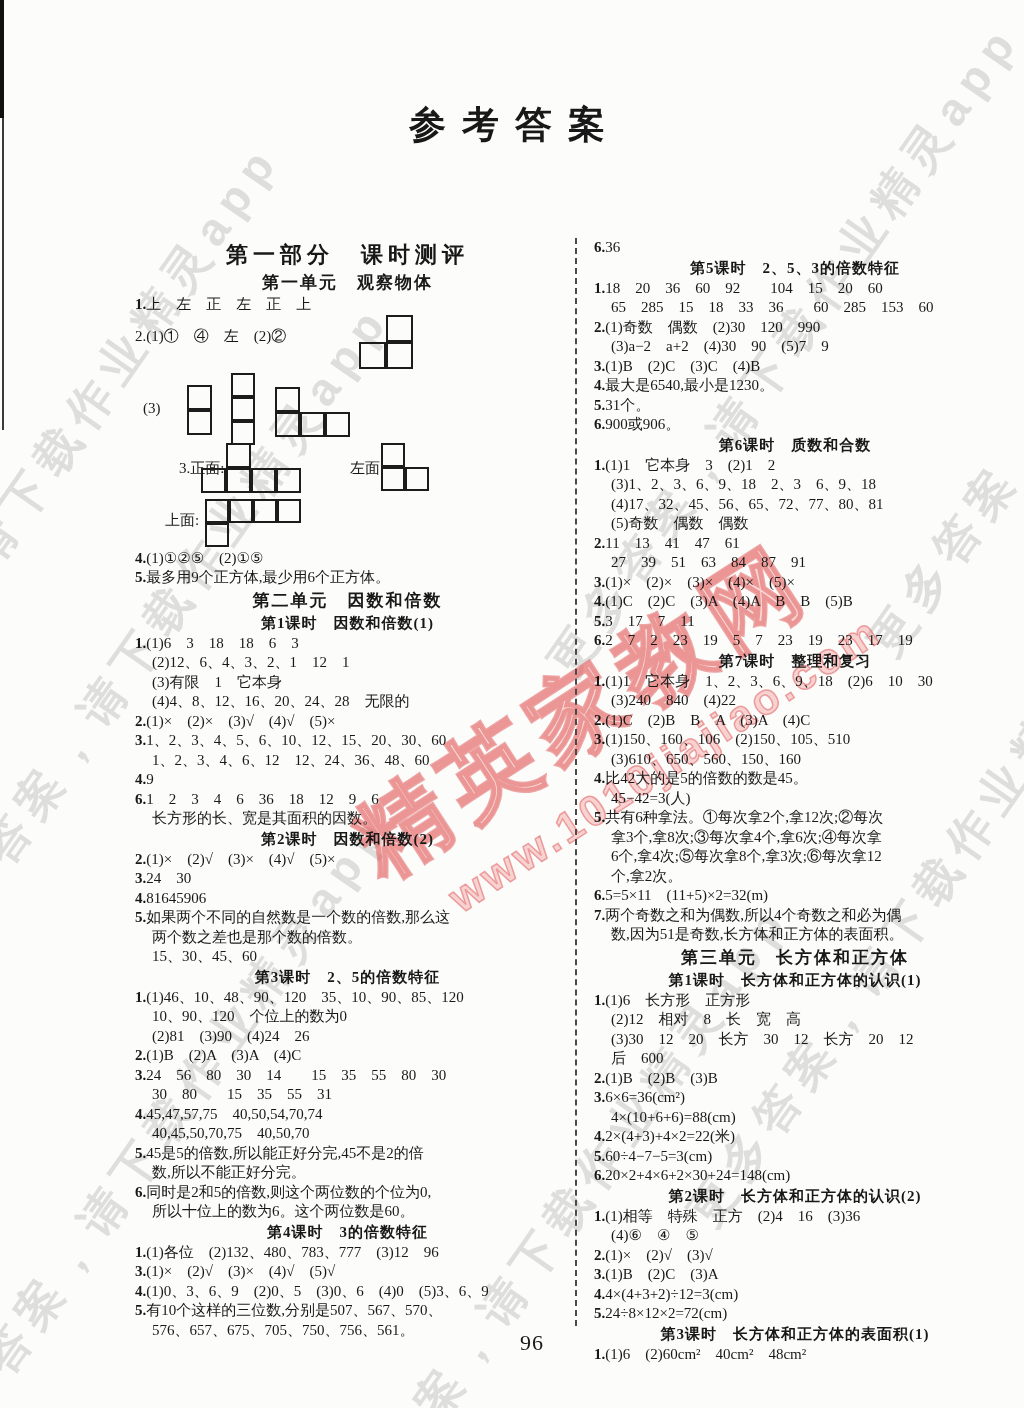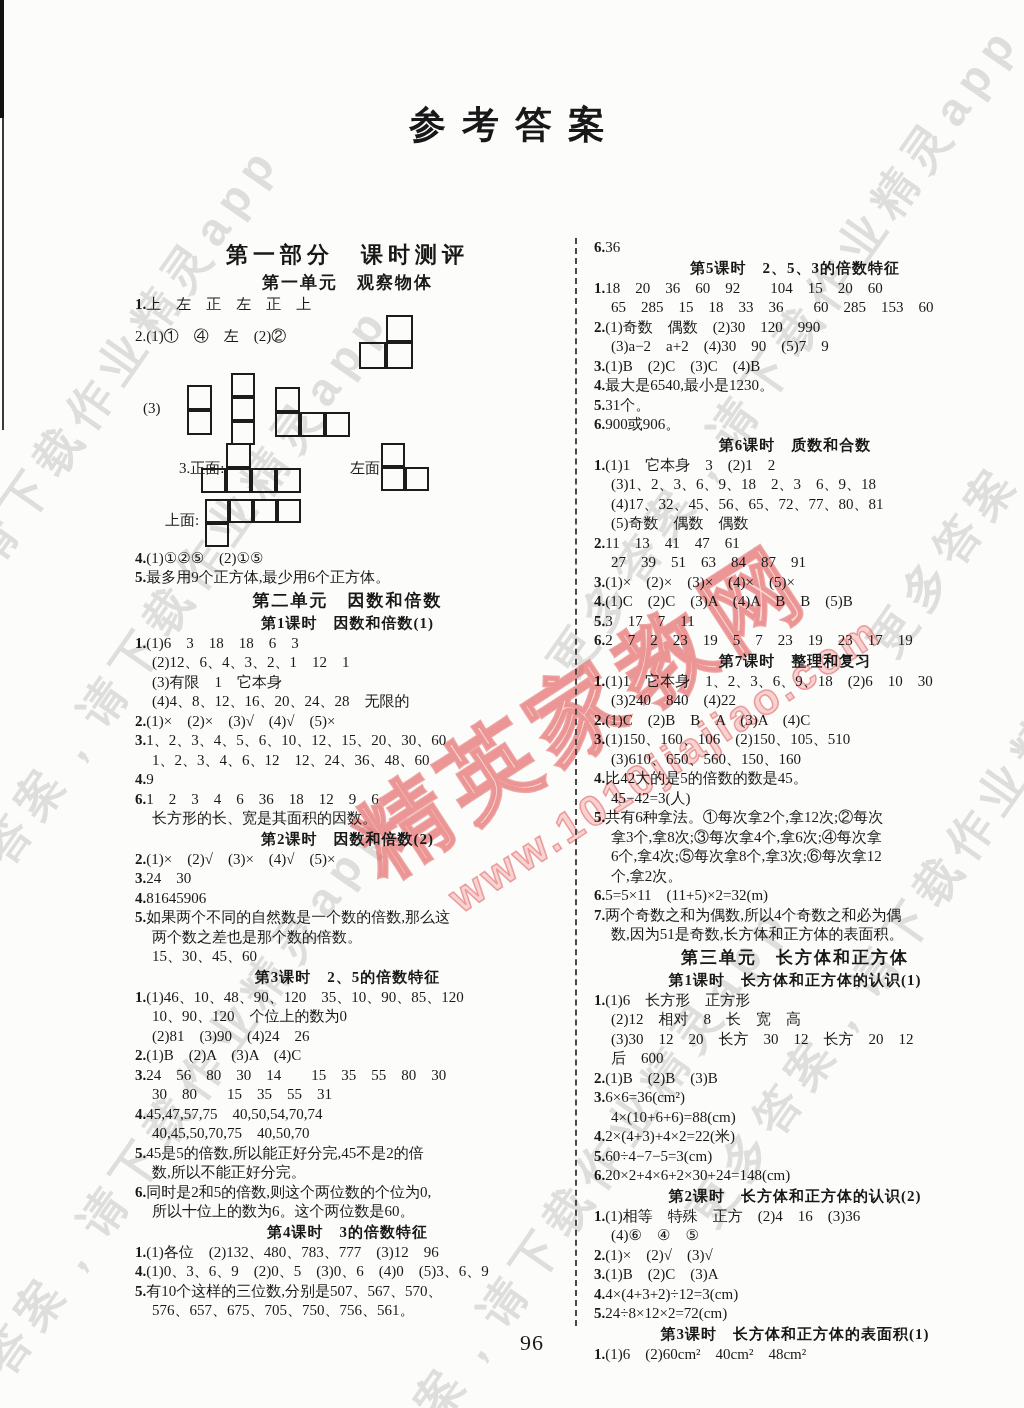--- a/index.html
+++ b/index.html
@@ -173,20 +173,21 @@
       <div class="line item"><b>3.</b>24　56　80　30　14　　15　35　55　80　30</div>
       <div class="line cont">30　80　　15　35　55　31</div>
       <div class="line item"><b>4.</b>45,47,57,75　40,50,54,70,74</div>
       <div class="line cont">40,45,50,70,75　40,50,70</div>
       <div class="line item"><b>5.</b>45是5的倍数,所以能正好分完,45不是2的倍</div>
       <div class="line cont">数,所以不能正好分完。</div>
       <div class="line item"><b>6.</b>同时是2和5的倍数,则这个两位数的个位为0,</div>
       <div class="line cont">所以十位上的数为6。这个两位数是60。</div>
       <div class="line lesson">第4课时　3的倍数特征</div>
       <div class="line item"><b>1.</b>(1)各位　(2)132、480、783、777　(3)12　96</div>
+      <div class="line item"><b>3.</b>(1)×　(2)√　(3)×　(4)√　(5)√</div>
       <div class="line item"><b>4.</b>(1)0、3、6、9　(2)0、5　(3)0、6　(4)0　(5)3、6、9</div>
       <div class="line item"><b>5.</b>有10个这样的三位数,分别是507、567、570、</div>
       <div class="line cont">576、657、675、705、750、756、561。</div>
     </div>
   <div class="col col-right" id="col-right">
       <div class="line item"><b>6.</b>36</div>
       <div class="line lesson">第5课时　2、5、3的倍数特征</div>
       <div class="line item"><b>1.</b>18　20　36　60　92　　104　15　20　60</div>
       <div class="line cont">65　285　15　18　33　36　　60　285　153　60</div>
       <div class="line item"><b>2.</b>(1)奇数　偶数　(2)30　120　990</div>

